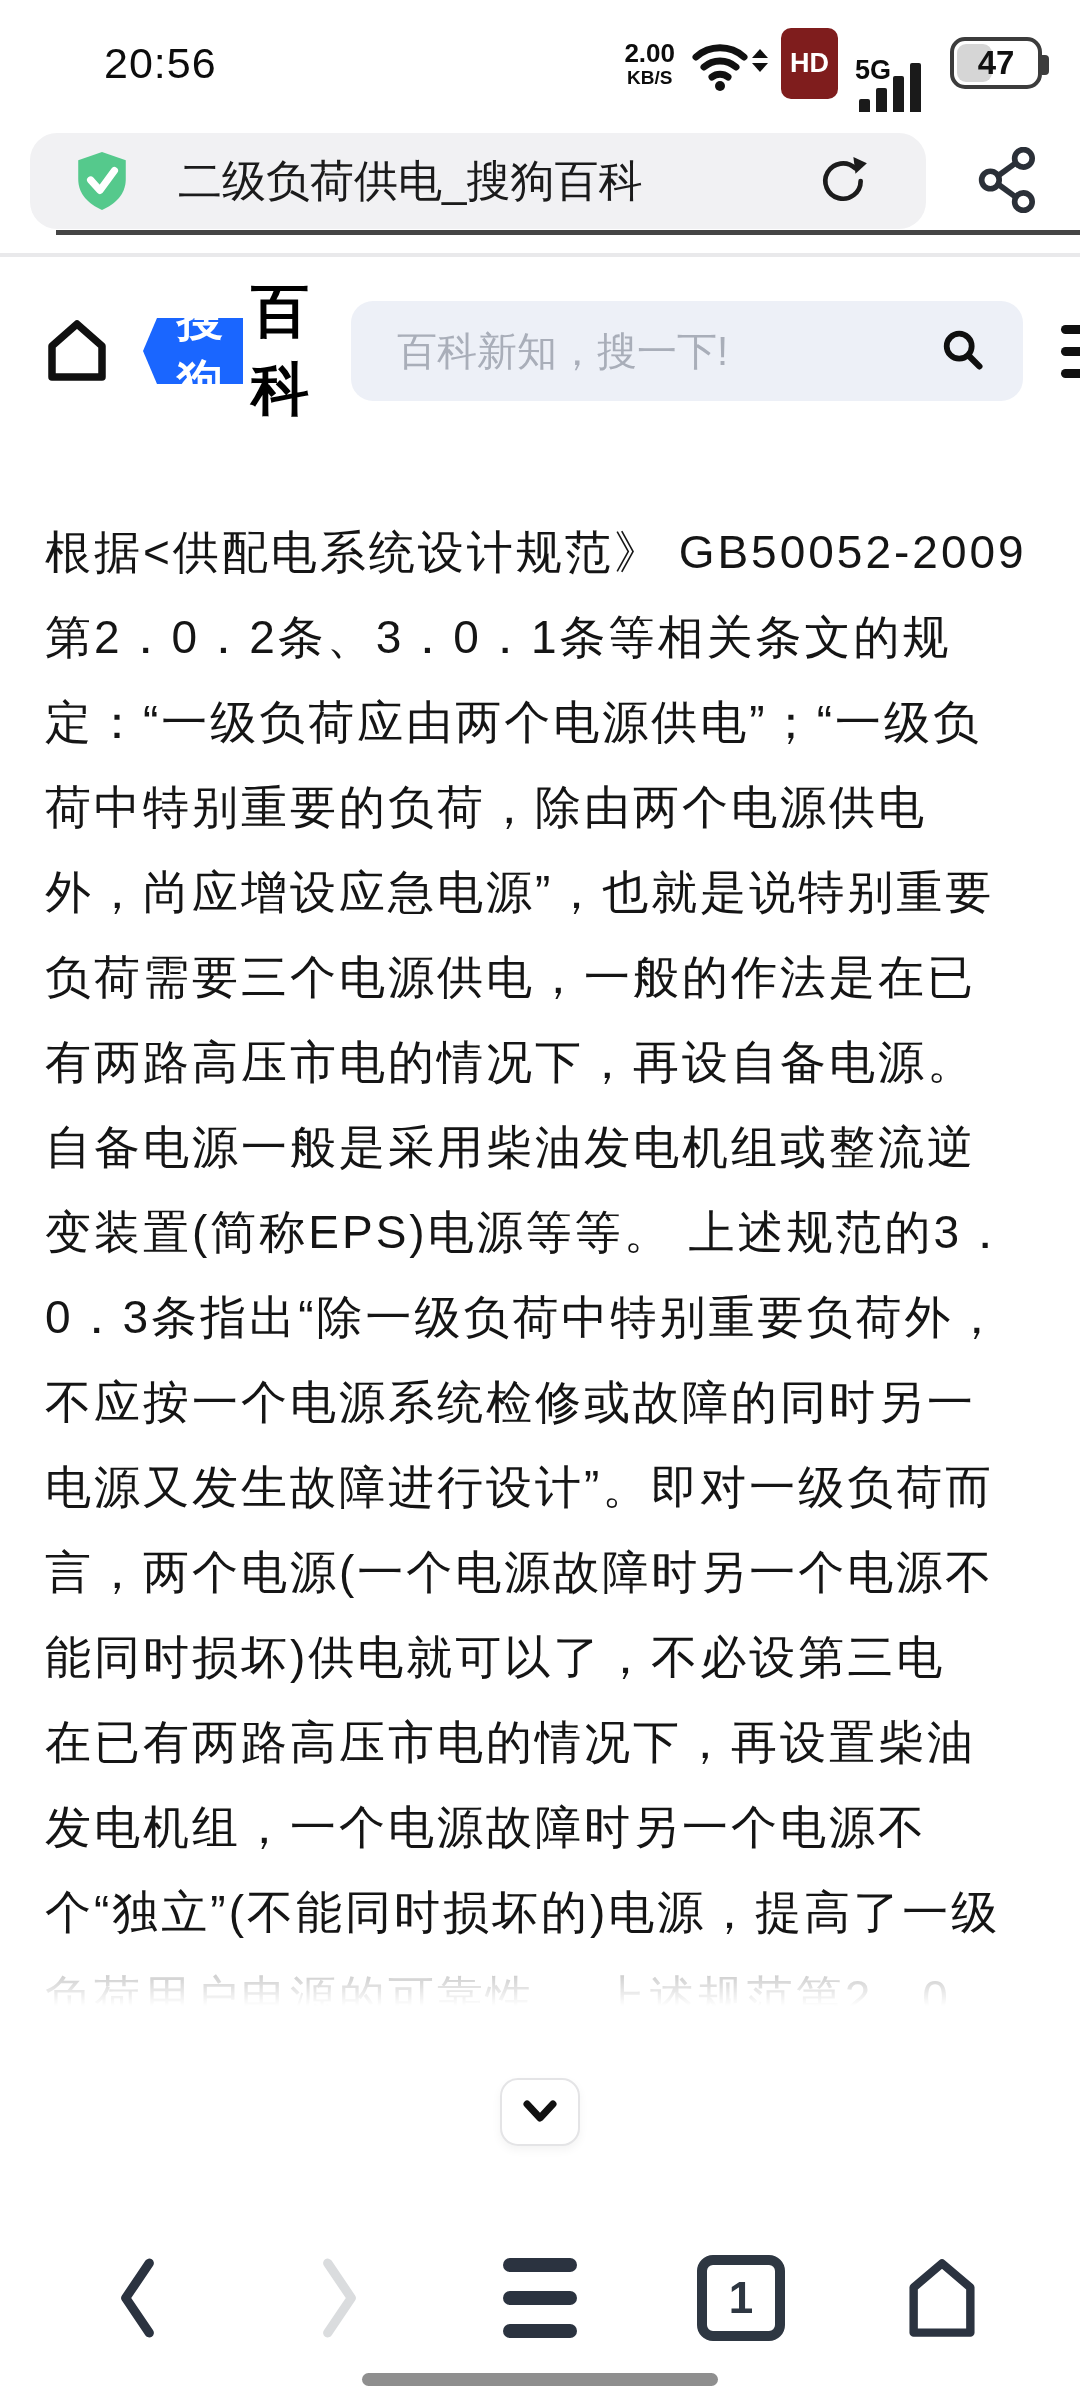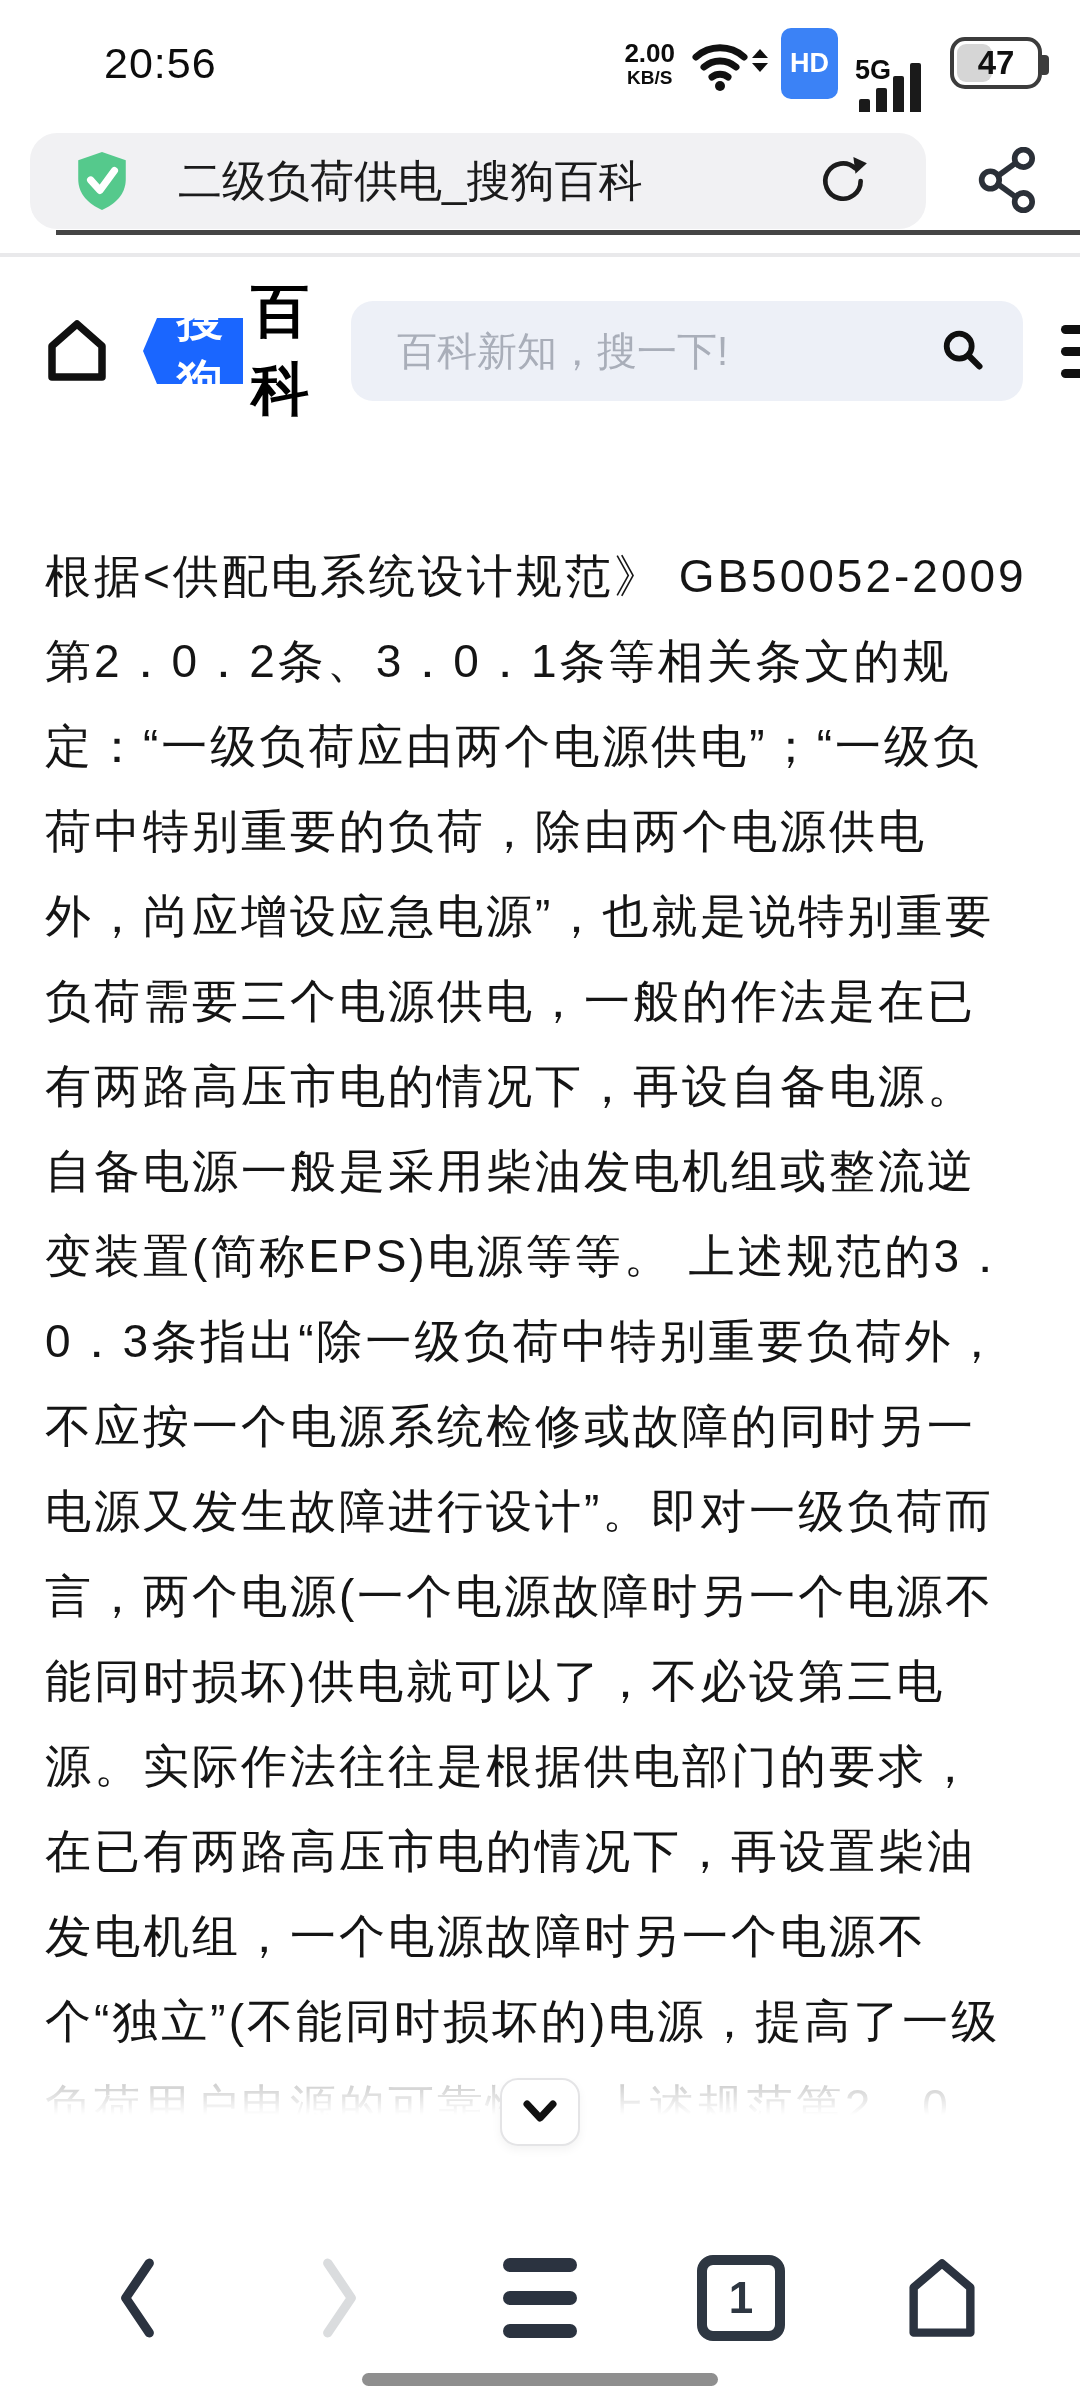--- a/index.html
+++ b/index.html
@@ -13,21 +13,21 @@
     padding:14px 38px 0 104px; background:#ffffff; }
   .time { font-size:43px; font-weight:500; color:#0d0d0d; letter-spacing:1px; }
   .status-right { display:flex; align-items:center; gap:17px; }
   .net-speed { text-align:center; color:#0d0d0d; line-height:1; }
   .net-speed .spd-val { font-size:26px; font-weight:700; }
   .net-speed .spd-unit { font-size:19px; font-weight:600; margin-top:2px; }
   .wifi-wrap { position:relative; width:72px; height:56px; }
   .wifi-arrows { position:absolute; right:-4px; top:14px; display:flex; flex-direction:column; gap:5px; }
   .tri-up { width:0; height:0; border-left:8px solid transparent; border-right:8px solid transparent; border-bottom:9px solid #111; }
   .tri-down { width:0; height:0; border-left:8px solid transparent; border-right:8px solid transparent; border-top:9px solid #111; }
-  .hd-badge { background:#3b82f6; color:#fff; font-size:27px; font-weight:800;
+  .hd-badge { background:#7f1d1d; color:#fff; font-size:27px; font-weight:800;
     border-radius:10px; padding:22px 9px; line-height:1; }
   .sig-wrap { position:relative; width:78px; height:60px;margin-top:48px; }
   .sig-label { position:absolute; top:0; left:0; font-size:27px; font-weight:700; color:#0d0d0d; line-height:1; }
   .sig-bars { position:absolute; bottom:2px; left:4px; display:flex; align-items:flex-end; gap:6px; }
   .sig-bars span { width:11px; background:#1a1a1a; border-radius:2px; display:block; }
   .battery { position:relative; width:92px; height:52px; border:4px solid #3c3c3c; border-radius:15px; }
   .battery::after { content:""; position:absolute; right:-11px; top:14px; width:7px; height:20px; background:#3c3c3c; border-radius:0 4px 4px 0; }
   .battery-fill { position:absolute; left:3px; top:3px; bottom:3px; width:42%; background:#d6d6d6; border-radius:9px; }
   .battery-label { position:absolute; inset:0; display:flex; align-items:center; justify-content:center;
     font-size:33px; font-weight:600; color:#111; }
@@ -51,21 +51,21 @@
   .logo-secondary { font-size:58px; font-weight:900; color:#000; letter-spacing:2px; margin-left:8px; }
   .search-box { flex:1; margin-left:40px; height:100px; background:#edf0f7; border-radius:22px;
     display:flex; align-items:center; padding:0 34px 0 46px;gap:27px; }
   .search-box input { flex:1; border:none; outline:none; background:transparent;
     font-size:40px; color:#3a3a3a; font-family:inherit; min-width:0; }
   .search-box input::placeholder { color:#a9aeb9; }
   .menu-btn { margin-left:38px; display:flex; flex-direction:column; gap:13px; }
   .menu-btn span { width:62px; height:9px; background:#101010; border-radius:5px; display:block; }
 
   
-  .article { position:absolute; top:534px; left:45px; right:36px; }
+  .article { position:absolute; top:510px; left:45px; right:36px; }
   .article-line { height:85px; line-height:85px; font-size:46px; color:#151515;
     letter-spacing:3px; white-space:nowrap; overflow:hidden; }
   .article-line.faded { color:#6f6f6f; height:60px;
     -webkit-mask-image:linear-gradient(180deg, rgba(0,0,0,.55) 0%, rgba(0,0,0,0) 85%);
             mask-image:linear-gradient(180deg, rgba(0,0,0,.55) 0%, rgba(0,0,0,0) 85%); }
 
   
   .expand-btn { position:absolute; top:2078px; left:50%; transform:translateX(-50%);
     width:80px; height:68px; background:#fff; border:2px solid #e4e4e6; border-radius:18px;
     box-shadow:0 4px 10px rgba(0,0,0,.05); display:flex; align-items:center; justify-content:center; }
@@ -187,21 +187,20 @@
     <div class="article-line">外，尚应增设应急电源”，也就是说特别重要</div>
     <div class="article-line">负荷需要三个电源供电，一般的作法是在已</div>
     <div class="article-line">有两路高压市电的情况下，再设自备电源。</div>
     <div class="article-line">自备电源一般是采用柴油发电机组或整流逆</div>
     <div class="article-line">变装置(简称EPS)电源等等。 上述规范的3．</div>
     <div class="article-line">0．3条指出“除一级负荷中特别重要负荷外，</div>
     <div class="article-line">不应按一个电源系统检修或故障的同时另一</div>
     <div class="article-line">电源又发生故障进行设计”。即对一级负荷而</div>
     <div class="article-line">言，两个电源(一个电源故障时另一个电源不</div>
     <div class="article-line">能同时损坏)供电就可以了，不必设第三电</div>
-    <div class="article-line">源。实际作法往往是根据供电部门的要求，</div>
     <div class="article-line">在已有两路高压市电的情况下，再设置柴油</div>
     <div class="article-line">发电机组，一个电源故障时另一个电源不</div>
     <div class="article-line">个“独立”(不能同时损坏的)电源，提高了一级</div>
     <div class="article-line faded">负荷用户电源的可靠性。 上述规范第2．0．</div>
   </div>
 
   <div class="expand-btn">
     <svg width="40" height="26" viewBox="0 0 40 26">
       <polyline points="7,5 20,19 33,5" stroke="#111" stroke-width="7" fill="none" stroke-linecap="round" stroke-linejoin="round"></polyline>
     </svg>

